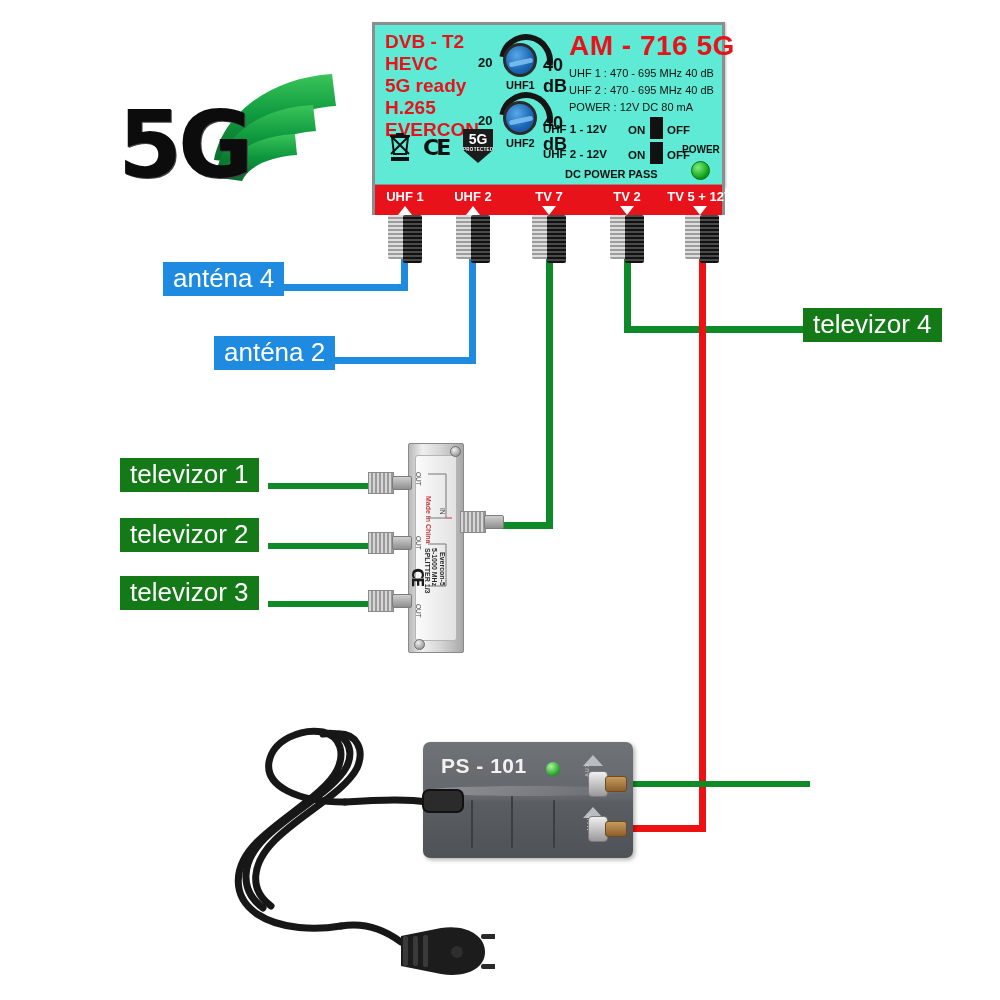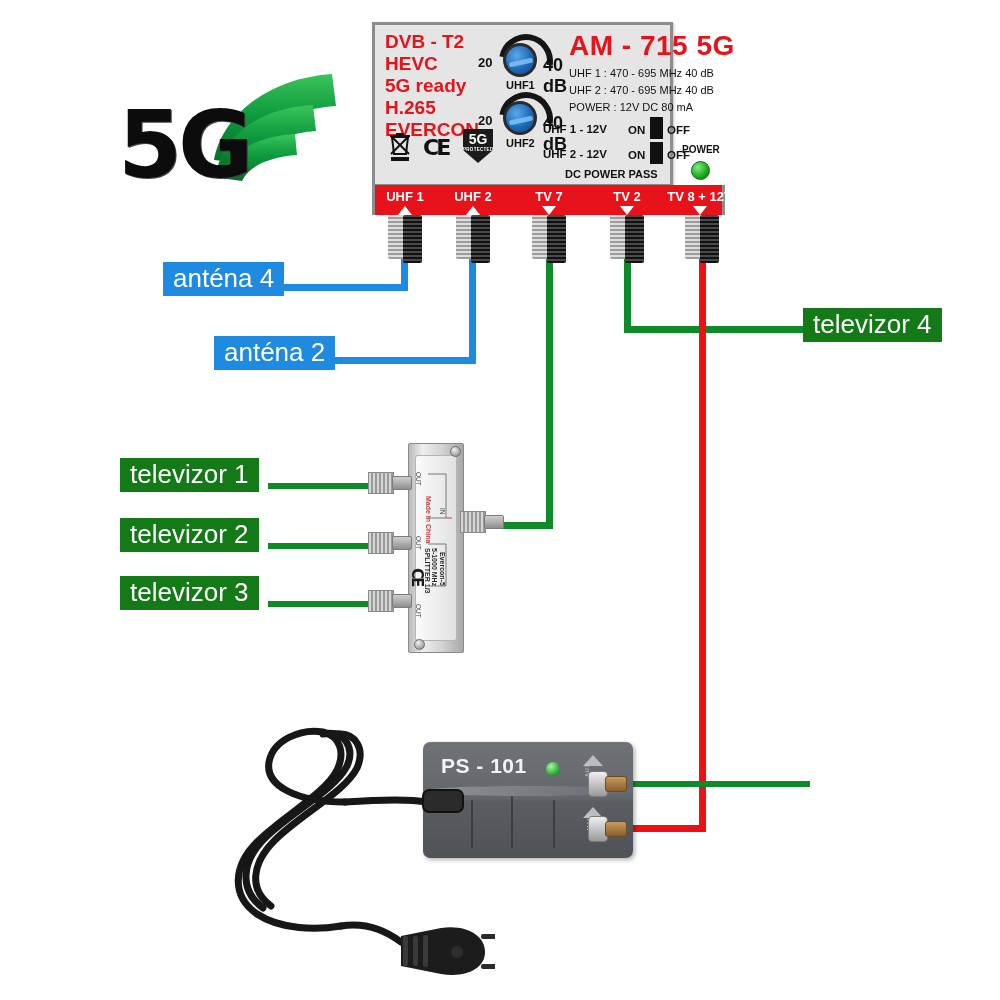--- a/index.html
+++ b/index.html
@@ -14,22 +14,22 @@
   .w-red{background:#ee1111;}
 
   
   .label{position:absolute;color:#ffffff;font-size:26px;line-height:1;
          display:flex;align-items:center;white-space:nowrap;
          padding:5px 10px 7px 10px;box-sizing:border-box;}
   .lab-blue{background:#1e8ae0;}
   .lab-green{background:#147a18;}
 
   
-  #amp{position:absolute;left:372px;top:22px;width:301px;height:165px;
-       background:#e5e5e5;border:3px solid #8d8d8d;box-sizing:border-box;
+  #amp{position:absolute;left:372px;top:22px;width:353px;height:165px;
+       background:#5eead4;border:3px solid #8d8d8d;box-sizing:border-box;
        box-shadow:1px 1px 2px rgba(0,0,0,.25);}
   #amp-band{position:absolute;left:372px;top:185px;width:353px;height:30px;
             background:#e8121b;border-left:3px solid #8d8d8d;
             border-right:3px solid #8d8d8d;box-sizing:border-box;}
   .amp-left{position:absolute;left:10px;top:6px;width:120px;
             color:#e8121b;font-weight:bold;font-size:19px;line-height:1.16;}
   .amp-left div{white-space:nowrap;}
   .amp-model{position:absolute;left:194px;top:5px;color:#e8121b;
              font-weight:bold;font-size:28px;letter-spacing:.5px;white-space:nowrap;}
   .amp-spec{position:absolute;left:194px;top:40px;font-size:11px;
@@ -194,21 +194,21 @@
   <div id="amp">
 
     <div class="amp-left">
       <div>DVB - T2</div>
       <div>HEVC</div>
       <div>5G ready</div>
       <div>H.265</div>
       <div>EVERCON</div>
     </div>
 
-    <div class="amp-model">AM - 715  5G</div>
+    <div class="amp-model">AM - 716  5G</div>
 
     <div class="amp-spec">
       <div>UHF 1 : 470 - 695 MHz  40 dB</div>
       <div>UHF 2  : 470 - 695 MHz  40 dB</div>
       <div>POWER : 12V DC 80 mA</div>
     </div>
 
     <div class="knob-grp" style="left:128px;top:18px;">
       <div class="knob-min" style="left:-25px;top:12px;">20</div>
       <div class="knob-arc"></div>
@@ -257,21 +257,21 @@
   <div id="amp-band"></div>
 
   <div class="port-lab" style="left:405px;top:189px;">UHF 1</div>
   <div class="port-arrow arr-up" style="left:405px;top:206px;"></div>
   <div class="port-lab" style="left:473px;top:189px;">UHF 2</div>
   <div class="port-arrow arr-up" style="left:473px;top:206px;"></div>
   <div class="port-lab" style="left:549px;top:189px;">TV 7</div>
   <div class="port-arrow arr-dn" style="left:549px;top:206px;"></div>
   <div class="port-lab" style="left:627px;top:189px;">TV 2</div>
   <div class="port-arrow arr-dn" style="left:627px;top:206px;"></div>
-  <div class="port-lab" style="left:700px;top:189px;">TV 8 + 12V</div>
+  <div class="port-lab" style="left:700px;top:189px;">TV 5 + 12V</div>
   <div class="port-arrow arr-dn" style="left:700px;top:206px;"></div>
 
   <div class="fcon" style="left:405px;top:215px;">
       <div class="silv"></div>
       <div class="blk"></div>
     </div>
   <div class="fcon" style="left:473px;top:215px;">
       <div class="silv"></div>
       <div class="blk"></div>
     </div>

